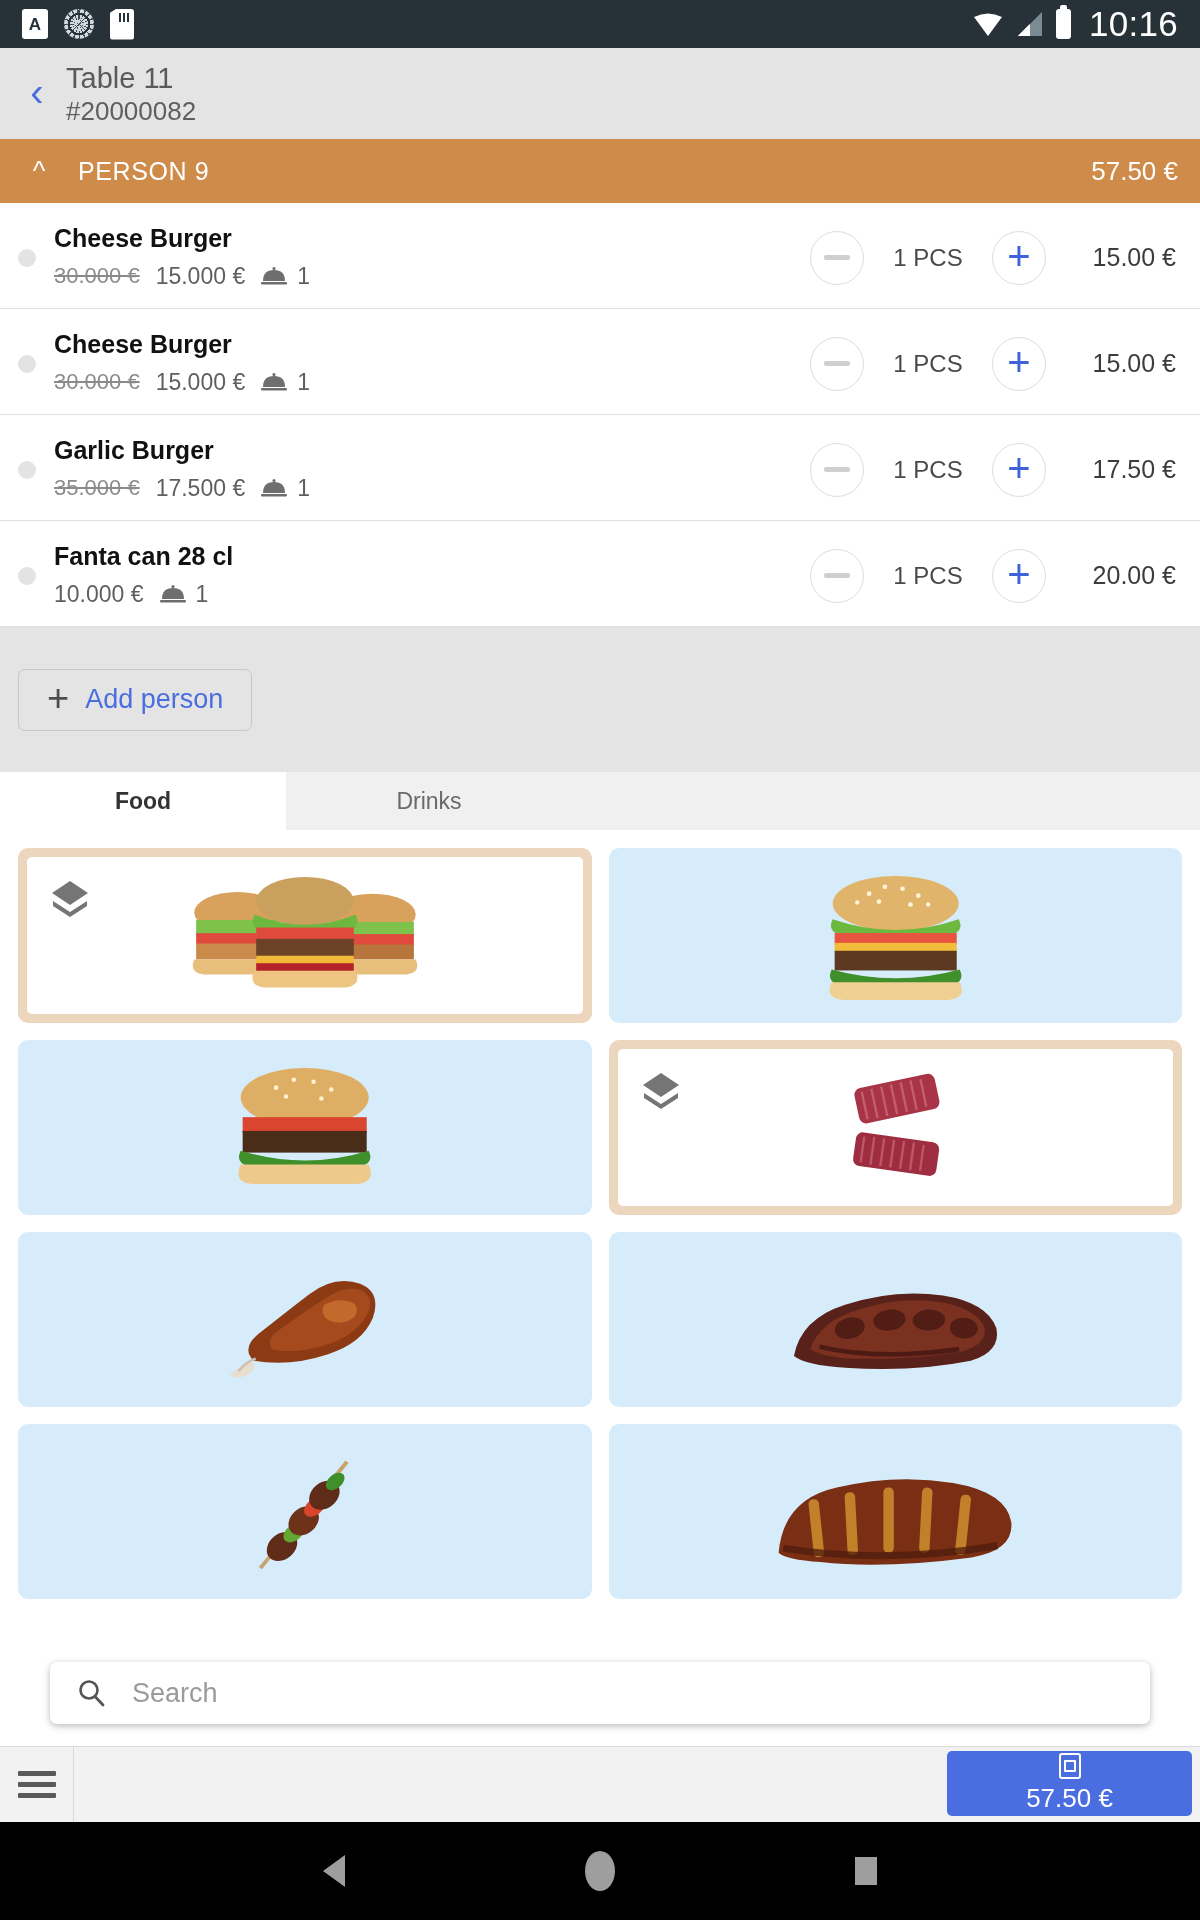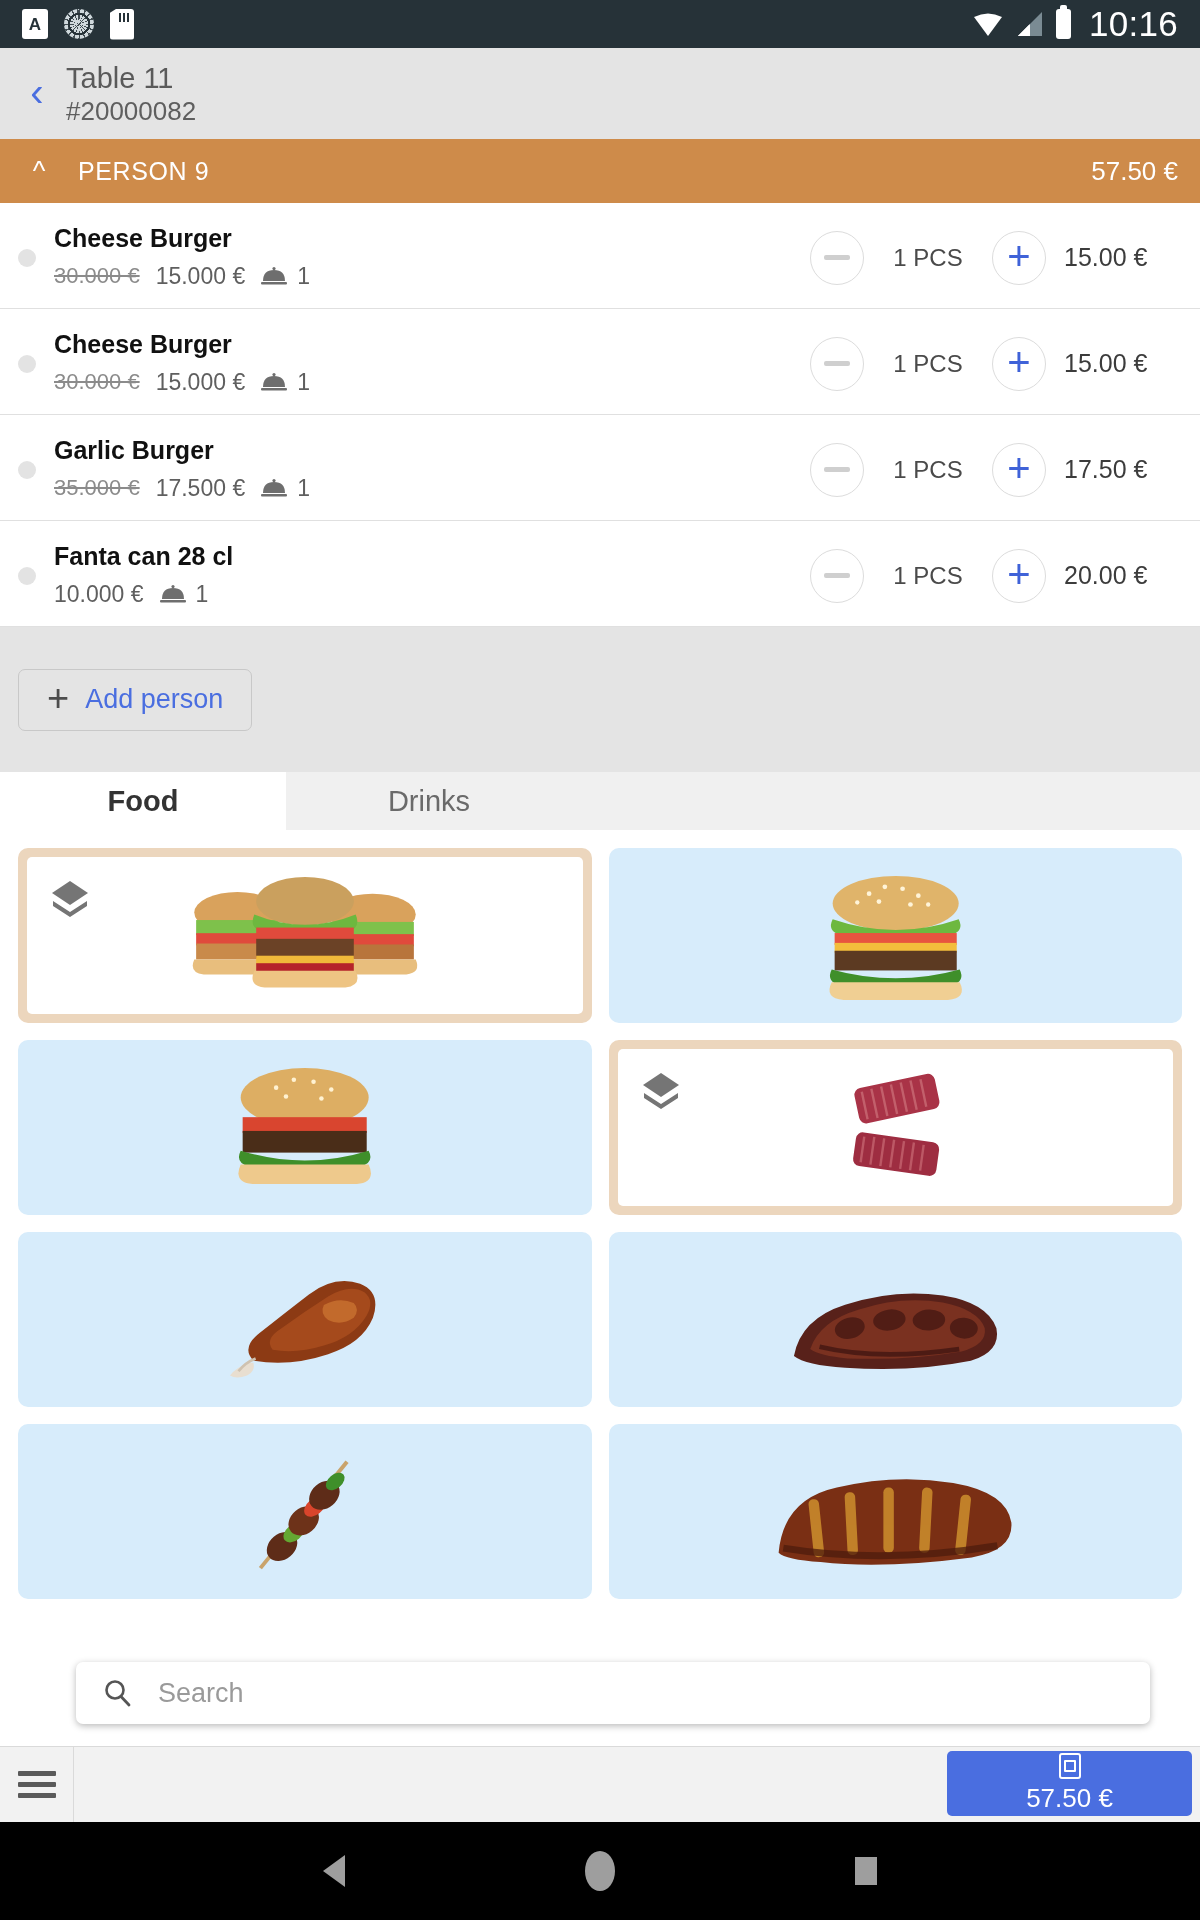--- a/index.html
+++ b/index.html
@@ -95,36 +95,36 @@
 
   .qty-group { margin-left: auto; display: flex; align-items: center; gap: 18px; }
   .circ-btn {
     width: 54px; height: 54px; border-radius: 50%;
     border: 1.5px solid #dcdcdc; background: #fff;
     display:flex; align-items:center; justify-content:center;
   }
   .minus-bar { width: 26px; height: 5px; background: #cfcfcf; border-radius: 2px; }
   .plus-glyph { color: #3f62d8; font-size: 40px; line-height: 1; font-weight: 400; margin-top:-4px; }
   .qty-text { font-size: 24px; color: #4a4a4a; width: 92px; text-align: center; }
-  .line-total { font-size: 25px; color: #3c3c3c; width: 112px; text-align: left; }
+  .line-total { font-size: 25px; color: #3c3c3c; width: 112px; text-align: right; }
 
   
   .add-person-zone { background: #e4e4e4; flex: 0 0 145px; display:flex; align-items:center; padding-left: 18px; }
   .add-person-btn {
     height: 62px; padding: 0 28px; border: 1.5px solid #c8c8c8; border-radius: 7px;
     background: #e4e4e4; display: flex; align-items: center; gap: 16px;
   }
   .ap-plus { font-size: 38px; color: #4d4d4d; line-height: 1; margin-top: -4px; font-weight: 400; }
   .ap-label { font-size: 27px; color: #4a6ee0; }
 
   
   .tabs { flex: 0 0 58px; display: flex; background: #f0f0f0; }
   .tab {
     flex: 0 0 286px; display:flex; align-items:center; justify-content:center;
-    font-size: 29px; color: #6a6a6a; background: #f0f0f0;
+    font-size: 23px; color: #6a6a6a; background: #f0f0f0;
   }
   .tab.active { background: #ffffff; color: #333; font-weight: bold; }
   .tab-rest { flex: 1; background: #f0f0f0; }
 
   
   .grid-wrap { flex: 1 1 auto; background: #fff; padding: 18px 18px 0 18px; position: relative; overflow: hidden; }
   .grid { display: grid; grid-template-columns: 1fr 1fr; gap: 17px; }
   .tile {
     height: 175px; border-radius: 10px; position: relative; overflow: hidden;
     background: #d7ecfb; display:flex; align-items:center; justify-content:center;
@@ -132,21 +132,21 @@
   .tile.category { background: #ecd6bd; padding: 9px; }
   .tile.category .inner {
     width: 100%; height: 100%; background: #fff; border-radius: 5px;
     position: relative; display:flex; align-items:center; justify-content:center;
   }
   .layers-icon { position: absolute; left: 22px; top: 22px; width: 42px; height: 40px; }
   .tile-art { height: 128px; display:block; }
   .tile.category .tile-art { height: 122px; }
 
   
-  .search-layer { position: absolute; left: 0; right: 0; bottom: 0; padding: 0 50px 22px 76px; }
+  .search-layer { position: absolute; left: 0; right: 0; bottom: 0; padding: 0 50px 22px 50px; }
   .search-box {
     height: 62px; background: #fff; border-radius: 7px;
     box-shadow: 0 2px 7px rgba(0,0,0,.28);
     display: flex; align-items: center; padding: 0 26px; gap: 26px;
   }
   .search-ph { font-size: 27px; color: #9a9a9a; }
 
   
   .bottombar { flex: 0 0 76px; background: #f2f2f2; display: flex; align-items: stretch; border-top:1px solid #dadada; }
   .hamburger { width: 74px; flex: 0 0 74px; display:flex; align-items:center; justify-content:center; border-right: 1px solid #dadada; }

